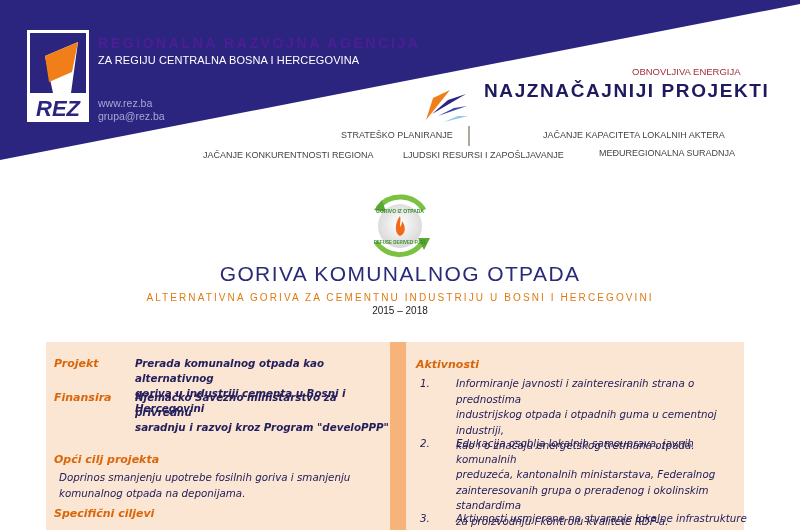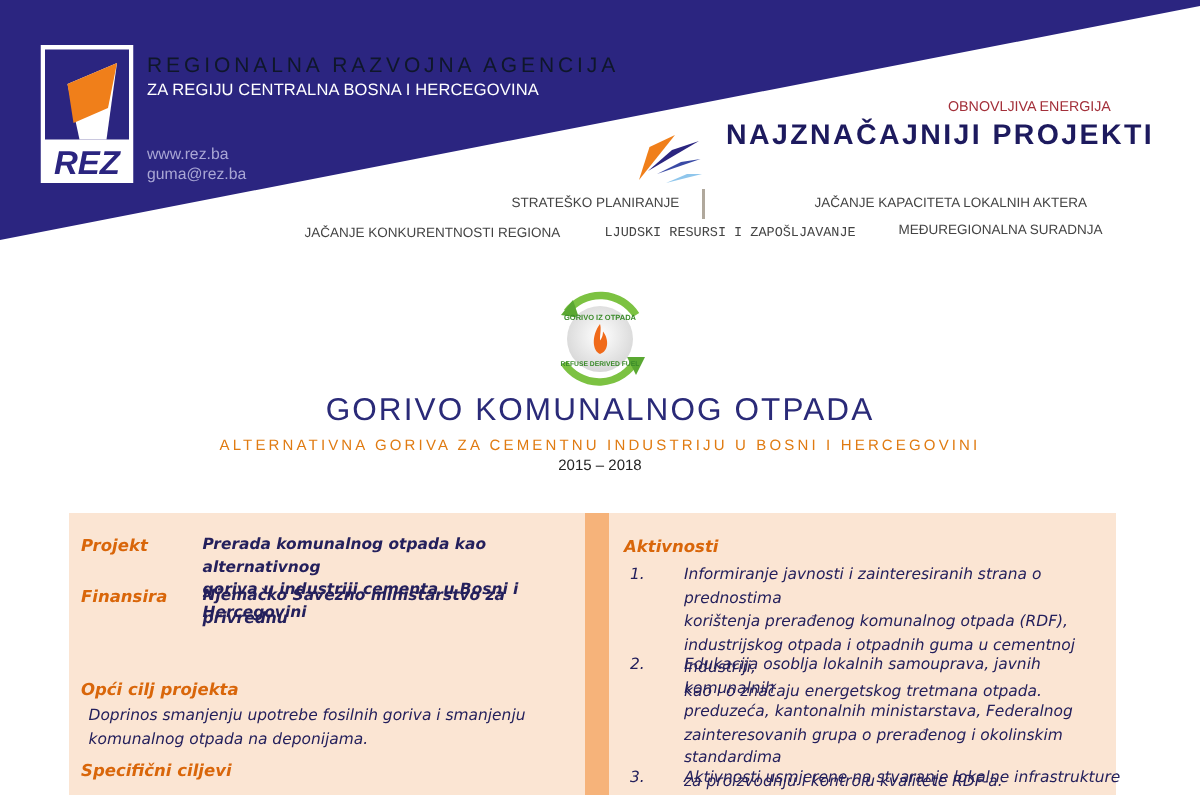--- a/index.html
+++ b/index.html
@@ -4,21 +4,21 @@
   <style>
     * { margin: 0; padding: 0; box-sizing: border-box; }
     html, body { width: 800px; height: 530px; overflow: hidden; background: #ffffff; }
     body { position: relative; font-family: "Liberation Sans", sans-serif; }
 
     .banner { position: absolute; left: 0; top: 0; width: 800px; height: 200px; }
     .banner svg { position: absolute; left: 0; top: 0; }
 
     .rez-logo { position: absolute; left: 27px; top: 30px; width: 54px; height: 92px; }
 
-    .agency-name { position: absolute; left: 98px; top: 35px; color: #0f172a; font-size: 14px; font-weight: normal; letter-spacing: 2.6px; }
+    .agency-name { position: absolute; left: 98px; top: 35px; color: #4c1d95; font-size: 14px; font-weight: bold; letter-spacing: 2.6px; }
     .agency-sub { position: absolute; left: 98px; top: 54px; color: #ffffff; font-size: 11px; letter-spacing: 0.1px; }
     .agency-web { position: absolute; left: 98px; top: 97px; color: #a9a6d4; font-size: 10.5px; line-height: 13px; }
 
     .obnov { position: absolute; left: 632px; top: 66px; color: #a3303a; font-size: 9.5px; }
     .projekti-title { position: absolute; left: 484px; top: 80px; color: #1d1a5e; font-size: 19px; font-weight: bold; letter-spacing: 1.6px; }
     .wing-logo { position: absolute; left: 424px; top: 84px; width: 46px; height: 40px; }
 
     .nav-link { position: absolute; color: #444444; font-size: 9px; white-space: nowrap; }
     .nav-sep { position: absolute; left: 468px; top: 126px; width: 2px; height: 20px; background: #b0a89c; }
 
@@ -60,41 +60,41 @@
     <polygon points="18,26 51,12 45,42 22,52" fill="#f07f1a"></polygon>
     <rect x="3" y="65" width="56" height="24" fill="#ffffff"></rect>
     <text x="31" y="86" text-anchor="middle" font-family="Liberation Sans, sans-serif" font-weight="bold" font-style="italic" font-size="22" fill="#2b2580">REZ</text>
   </svg>
 </div>
 
 <div class="agency-name">REGIONALNA RAZVOJNA AGENCIJA</div>
 <div class="agency-sub">ZA REGIJU CENTRALNA BOSNA I HERCEGOVINA</div>
 <div class="agency-web">
   <div>www.rez.ba</div>
-  <div>guma@rez.ba</div>
+  <div>grupa@rez.ba</div>
 </div>
 
 <div class="obnov">OBNOVLJIVA ENERGIJA</div>
 
 <div class="wing-logo">
   <svg width="46" height="40" viewBox="0 0 46 40">
     <polygon points="2,36 9,14 26,6" fill="#f07f1a"></polygon>
     <polygon points="8,30 24,16 42,10" fill="#2b2580"></polygon>
     <polygon points="14,32 30,24 43,22" fill="#3a4aa5"></polygon>
     <polygon points="20,38 34,32 44,32" fill="#8fc6ec"></polygon>
   </svg>
 </div>
 
 <div class="projekti-title">NAJZNAČAJNIJI PROJEKTI</div>
 
 <div class="nav-link" style="left:341px; top:130px;">STRATEŠKO PLANIRANJE</div>
 <div class="nav-sep"></div>
 <div class="nav-link" style="left:543px; top:130px;">JAČANJE KAPACITETA LOKALNIH AKTERA</div>
 <div class="nav-link" style="left:203px; top:150px;">JAČANJE KONKURENTNOSTI REGIONA</div>
-<div class="nav-link" style="left:403px; top:150px;font-family:Liberation Mono, monospace;">LJUDSKI RESURSI I ZAPOŠLJAVANJE</div>
+<div class="nav-link" style="left:403px; top:150px;">LJUDSKI RESURSI I ZAPOŠLJAVANJE</div>
 <div class="nav-link" style="left:599px; top:148px;">MEĐUREGIONALNA SURADNJA</div>
 
 <div class="rdf-logo">
   <svg width="72" height="64" viewBox="0 0 72 64">
     <defs>
       <radialGradient id="gball" cx="50%" cy="45%" r="55%">
         <stop offset="0%" stop-color="#ffffff"></stop>
         <stop offset="100%" stop-color="#d8d8d8"></stop>
       </radialGradient>
     </defs>
@@ -102,52 +102,52 @@
     <polygon points="18,6 10,16 22,18" fill="#5aa832"></polygon>
     <path d="M 60 46 A 28 28 0 0 1 12 48" stroke="#7cc242" stroke-width="5" fill="none"></path>
     <polygon points="60,56 66,44 54,44" fill="#5aa832"></polygon>
     <circle cx="36" cy="32" r="22" fill="url(#gball)"></circle>
     <path d="M36 22 C 30 30, 31 40, 36 42 C 42 40, 42 32, 38 27 C 38 31, 36 33, 36 33 C 36 28, 37 25, 36 22 Z" fill="#f06a1a"></path>
     <text x="36" y="19" text-anchor="middle" font-size="5" font-weight="bold" fill="#3a8a2a" font-family="Liberation Sans, sans-serif">GORIVO IZ OTPADA</text>
     <text x="36" y="50" text-anchor="middle" font-size="4.5" font-weight="bold" fill="#3a8a2a" font-family="Liberation Sans, sans-serif">REFUSE DERIVED FUEL</text>
   </svg>
 </div>
 
-<div class="doc-title">GORIVO KOMUNALNOG OTPADA</div>
+<div class="doc-title">GORIVA KOMUNALNOG OTPADA</div>
 <div class="doc-subtitle">ALTERNATIVNA GORIVA ZA CEMENTNU INDUSTRIJU U BOSNI I HERCEGOVINI</div>
 <div class="doc-years">2015 – 2018</div>
 
 <div class="panel-left"></div>
 <div class="panel-divider"></div>
 <div class="panel-right"></div>
 
 <div class="row-label label-o" style="left:54px; top:357px;">Projekt</div>
 <div class="row-val val-b" style="left:135px; top:356px; width:260px;">
   <div>Prerada komunalnog otpada kao alternativnog</div>
   <div>goriva u industriji cementa u Bosni i Hercegovini</div>
 </div>
 <div class="row-label label-o" style="left:54px; top:391px;">Finansira</div>
 <div class="row-val val-b" style="left:135px; top:390px; width:260px;">
   <div>Njemačko Savezno ministarstvo za privrednu</div>
+  <div>saradnju i razvoj kroz Program "develoPPP"</div>
 </div>
 
 <div class="row-label label-o" style="left:54px; top:453px;">Opći cilj projekta</div>
 <div class="row-val body-i" style="left:59px; top:470px; width:330px;">
   <div>Doprinos smanjenju upotrebe fosilnih goriva i smanjenju</div>
   <div>komunalnog otpada na deponijama.</div>
 </div>
 <div class="row-label label-o" style="left:54px; top:507px;">Specifični ciljevi</div>
 
 <div class="row-label label-o" style="left:416px; top:358px;">Aktivnosti</div>
 
 <div class="list-item body-i" style="top:376px; height:64px;">
   <span class="list-num">1.</span>
   <div class="list-text">
     <div>Informiranje javnosti i zainteresiranih strana o prednostima</div>
-    <div>korištenja prerađenog komunalnog otpada (RDF),</div>
     <div>industrijskog otpada i otpadnih guma u cementnoj industriji,</div>
     <div>kao i o značaju energetskog tretmana otpada.</div>
   </div>
 </div>
 
 <div class="list-item body-i" style="top:436px; height:78px;">
   <span class="list-num">2.</span>
   <div class="list-text">
     <div>Edukacija osoblja lokalnih samouprava, javnih komunalnih</div>
     <div>preduzeća, kantonalnih ministarstava, Federalnog</div>

